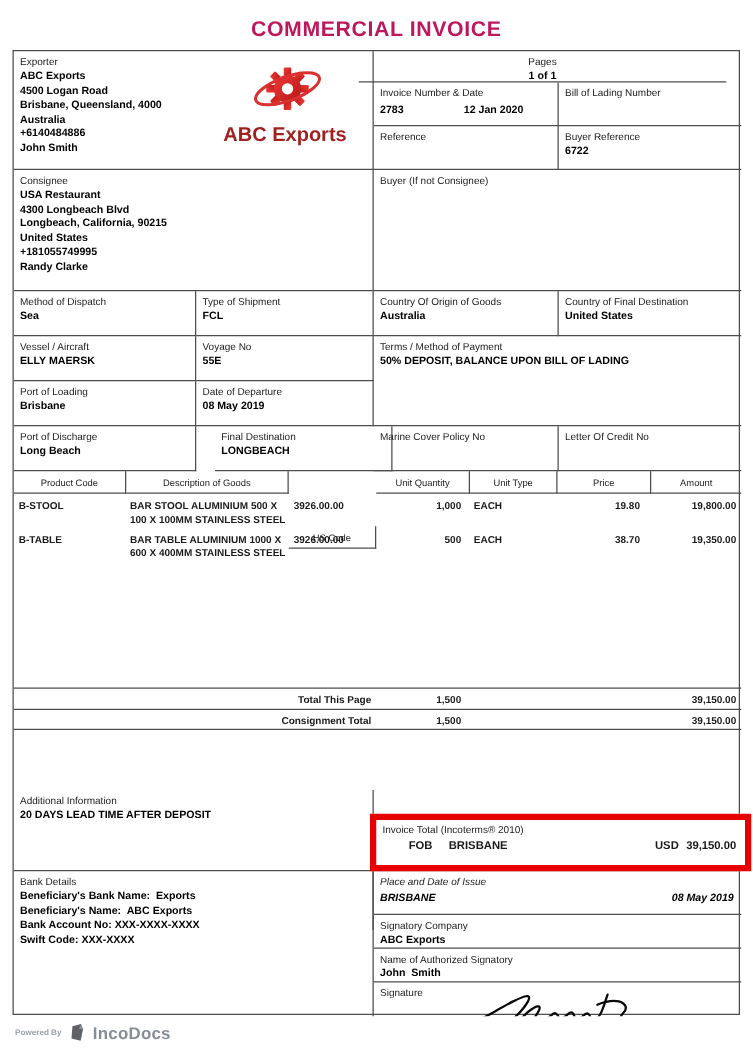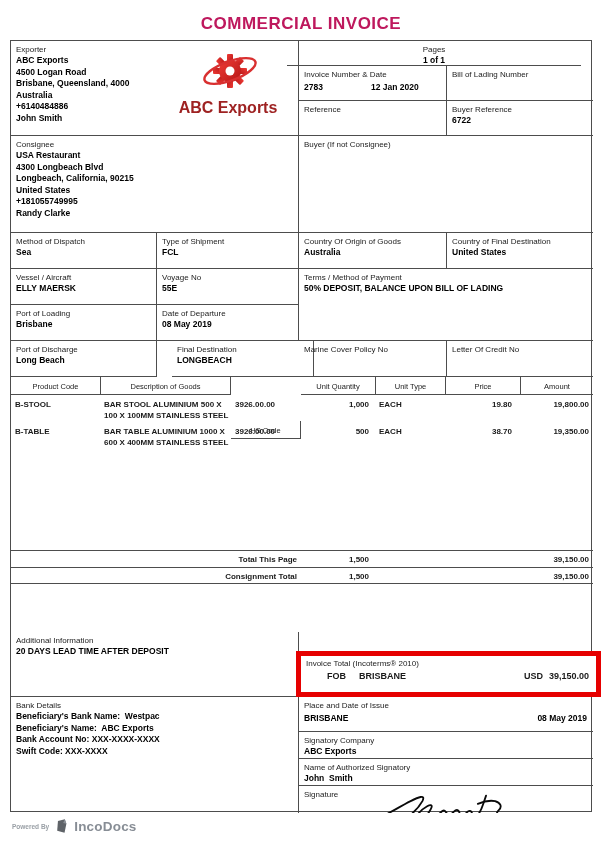--- a/index.html
+++ b/index.html
@@ -219,27 +219,27 @@
     <span style="position:absolute;left:510px;top:4px;width:68px;text-align:right;">39,150.00</span>
   </div>
 
   <div class="cell br" style="left:0;top:543px;width:288px;height:112px;margin-top:48px;">
     <span class="lbl">Additional Information</span>
     <span class="val">20 DAYS LEAD TIME AFTER DEPOSIT</span>
   </div>
 
   <div class="cell br bt addr" style="left:0;top:655px;width:288px;height:117px;">
     <span class="lbl">Bank Details</span>
-    <span class="val">Beneficiary's Bank Name:  Westpac</span>
+    <span class="val">Beneficiary's Bank Name:  Exports</span>
     <span class="val">Beneficiary's Name:  ABC Exports</span>
     <span class="val">Bank Account No: XXX-XXXX-XXXX</span>
     <span class="val">Swift Code: XXX-XXXX</span>
   </div>
 
-  <div class="cell bt" style="left:288px;top:655px;width:294px;height:35px;">
+  <div class="cell bt" style="left:288px;top:655px;width:294px;height:35px;font-style:italic;">
     <span class="lbl">Place and Date of Issue</span>
     <span class="val" style="position:absolute;left:5px;top:16px;">BRISBANE</span>
     <span class="val" style="position:absolute;right:6px;top:16px;">08 May 2019</span>
   </div>
 
   <div class="cell bt" style="left:288px;top:690px;width:294px;height:27px;">
     <span class="lbl">Signatory Company</span>
     <span class="val">ABC Exports</span>
   </div>
 

